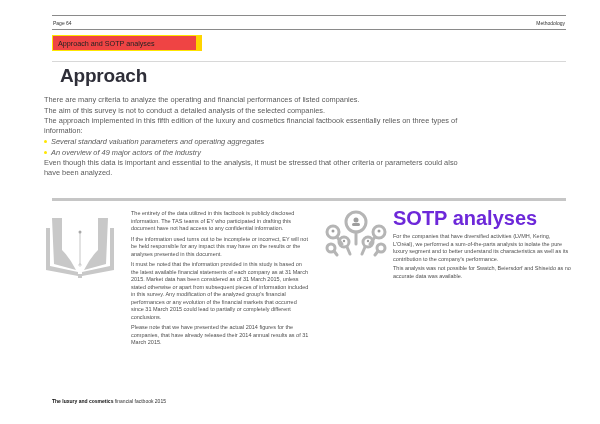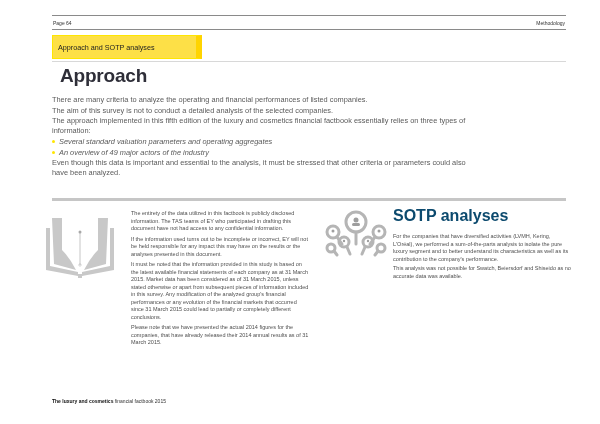--- a/index.html
+++ b/index.html
@@ -8,54 +8,54 @@
       font-family: "Liberation Sans", sans-serif; color: #555555;
     }
     .page-header {
       position: absolute; left: 52px; top: 15px; width: 514px; height: 13px;
       border-top: 1px solid #8a8a8a; border-bottom: 1px solid #8a8a8a;
       display: flex; justify-content: space-between; align-items: center;
       font-size: 5px; color: #333;
     }
     .page-header span { padding: 0 1px; }
     .section-tab {
-      position: absolute; left: 52px; top: 35px; width: 150px; height: 24px;
+      position: absolute; left: 52px; top: 35px; width: 150px; height: 16px;
       border: 1px solid #ffe600; border-right: 6px solid #ffd400;
-      box-sizing: border-box; background: #fde047;
+      box-sizing: border-box; background: #ef4444;
       display: flex; align-items: center; padding-left: 5px;
       font-size: 7.2px; color: #222;
     }
     .rule-top {
       position: absolute; left: 52px; top: 61px; width: 514px; height: 1px; background: #d8d8d8;
     }
     .h1 {
       position: absolute; left: 52px; top: 65px; font-size: 19px; font-weight: bold; color: #2e2e38;
       letter-spacing: -0.2px;
       margin-left: 8px;
     }
     .intro {
-      position: absolute; left: 52px; top: 95px; width: 420px; font-size: 7.4px; line-height: 9.7px; color: #5a5a5a;
+      position: absolute; left: 44px; top: 95px; width: 420px; font-size: 7.4px; line-height: 9.7px; color: #5a5a5a;
     }
     .intro p { margin: 0 0 1px 0; }
     .intro ul { list-style: none; margin: 0; padding: 0; font-style: italic; }
     .intro li { position: relative; padding-left: 7px; margin-bottom: 1px; }
     .intro li .bullet {
       position: absolute; left: 0; top: 3px; width: 3px; height: 3px; background: #ffe600; border-radius: 50%;
     }
     .rule-mid {
       position: absolute; left: 52px; top: 198px; width: 514px; height: 3px; background: #c6c6c6;
     }
     .book-icon { position: absolute; left: 40px; top: 210px; width: 80px; height: 70px; }
     .disclaimer {
       position: absolute; left: 131px; top: 210px; width: 180px; font-size: 5.5px; line-height: 7.5px; color: #4f4f4f;
     }
     .disclaimer p { margin: 0 0 3px 0; }
     .people-icon { position: absolute; left: 324px; top: 208px; width: 64px; height: 50px; }
     .h2 {
-      position: absolute; left: 393px; top: 207px; font-size: 16px; font-weight: bold; color: #0c4a6e;
+      position: absolute; left: 393px; top: 207px; font-size: 20px; font-weight: bold; color: #6d28d9;
     }
     .sotp-text {
       position: absolute; left: 393px; top: 233px; width: 178px; font-size: 5.5px; line-height: 7.6px; color: #4f4f4f;
     }
     .sotp-text p { margin: 0 0 2px 0; }
     .footer {
       position: absolute; left: 52px; top: 398px; font-size: 5px; color: #333;
     }
     .footer b { color: #111; }
   </style>

